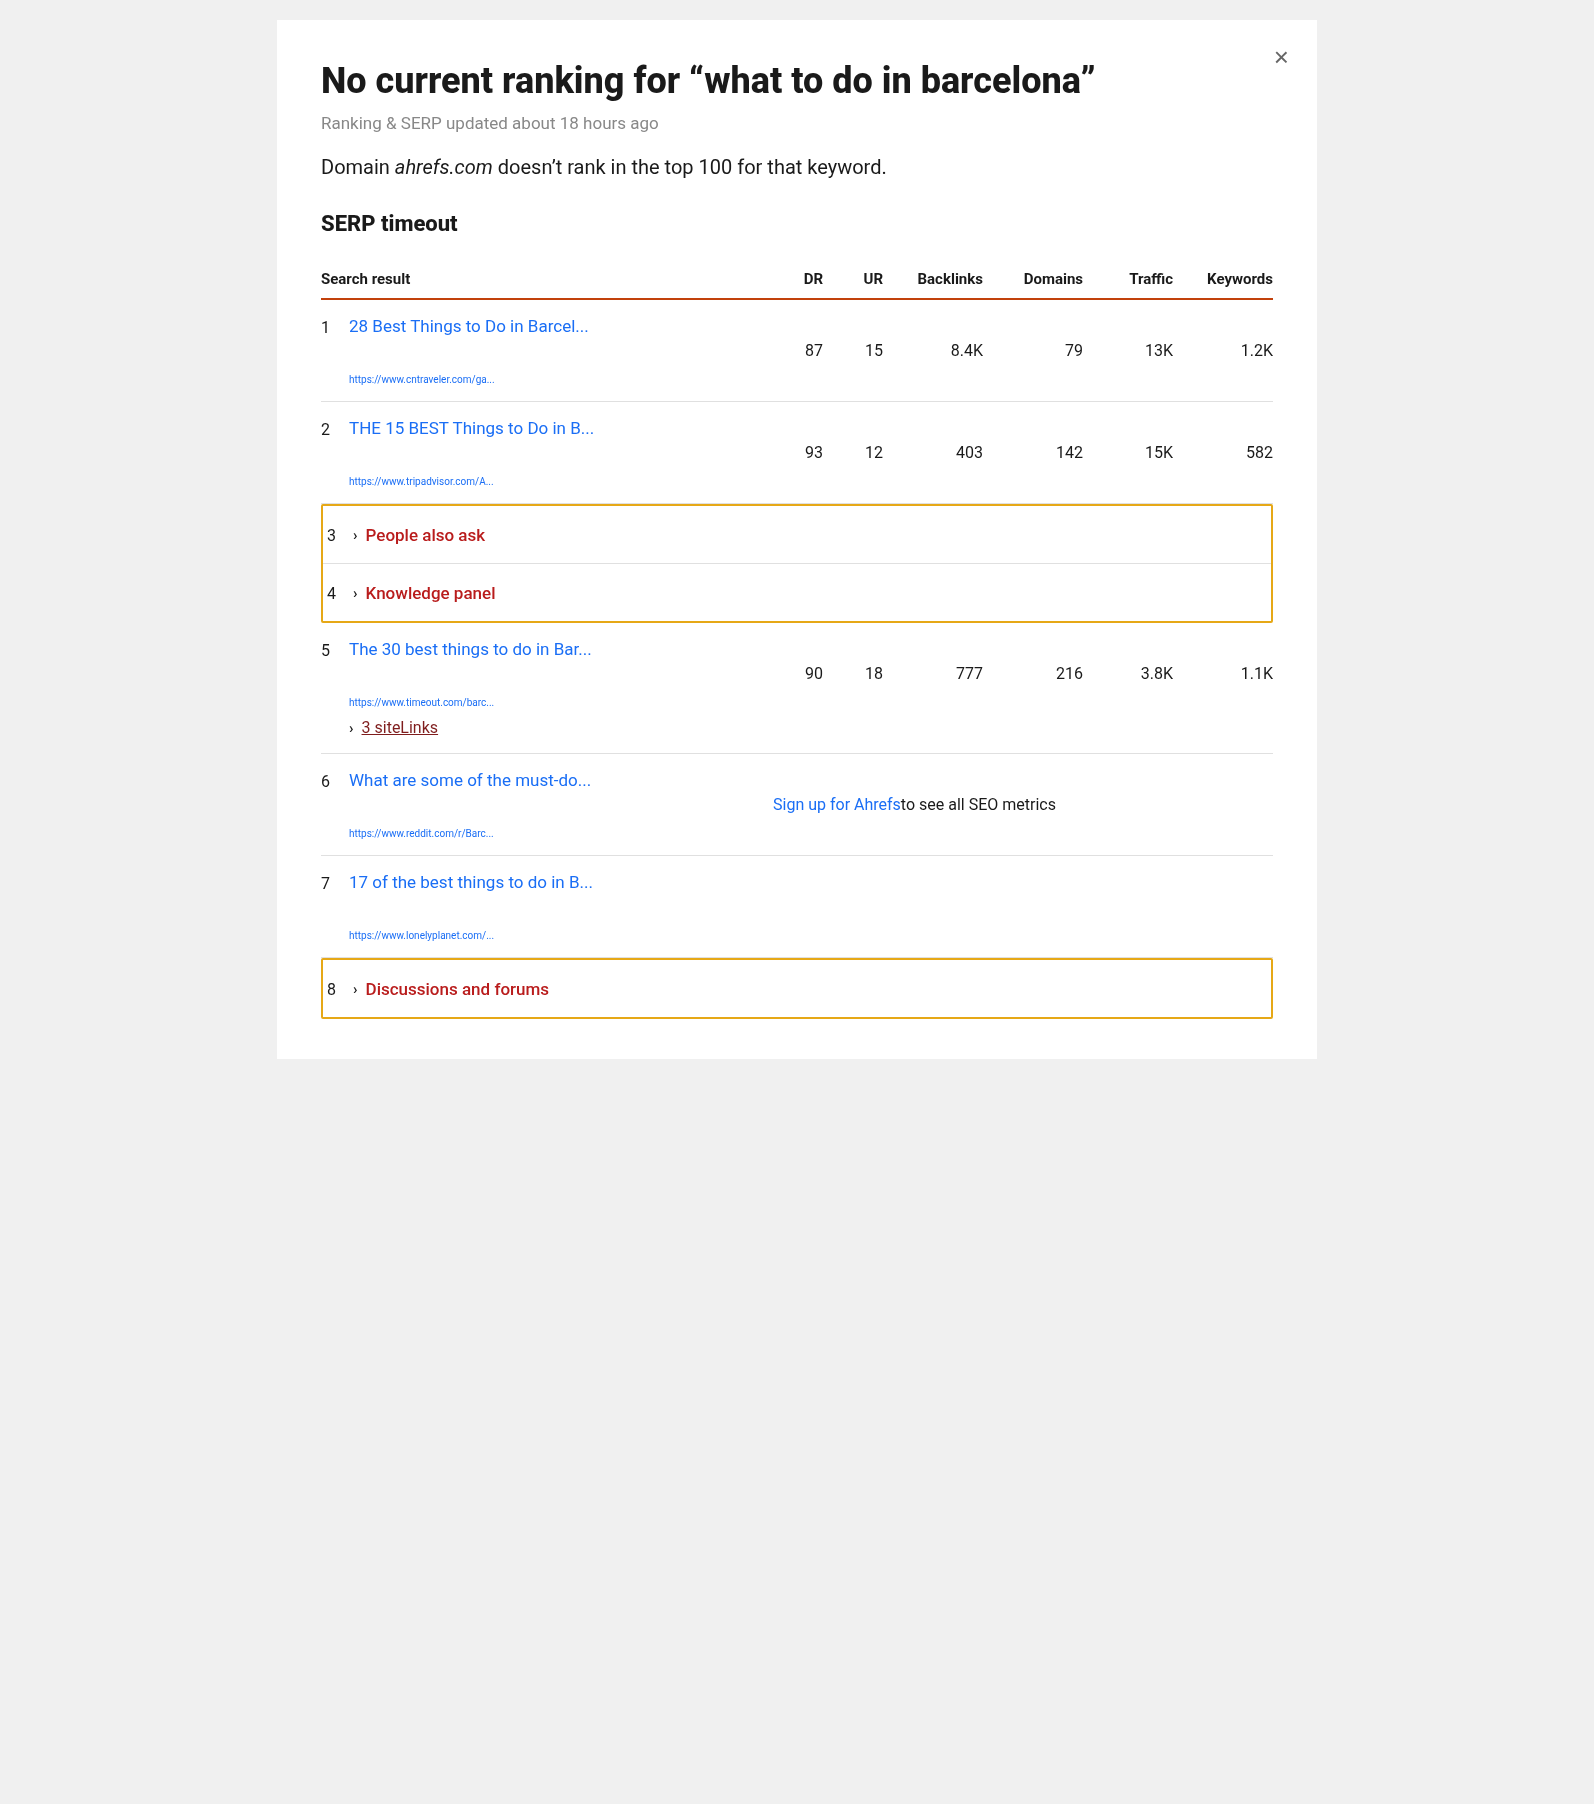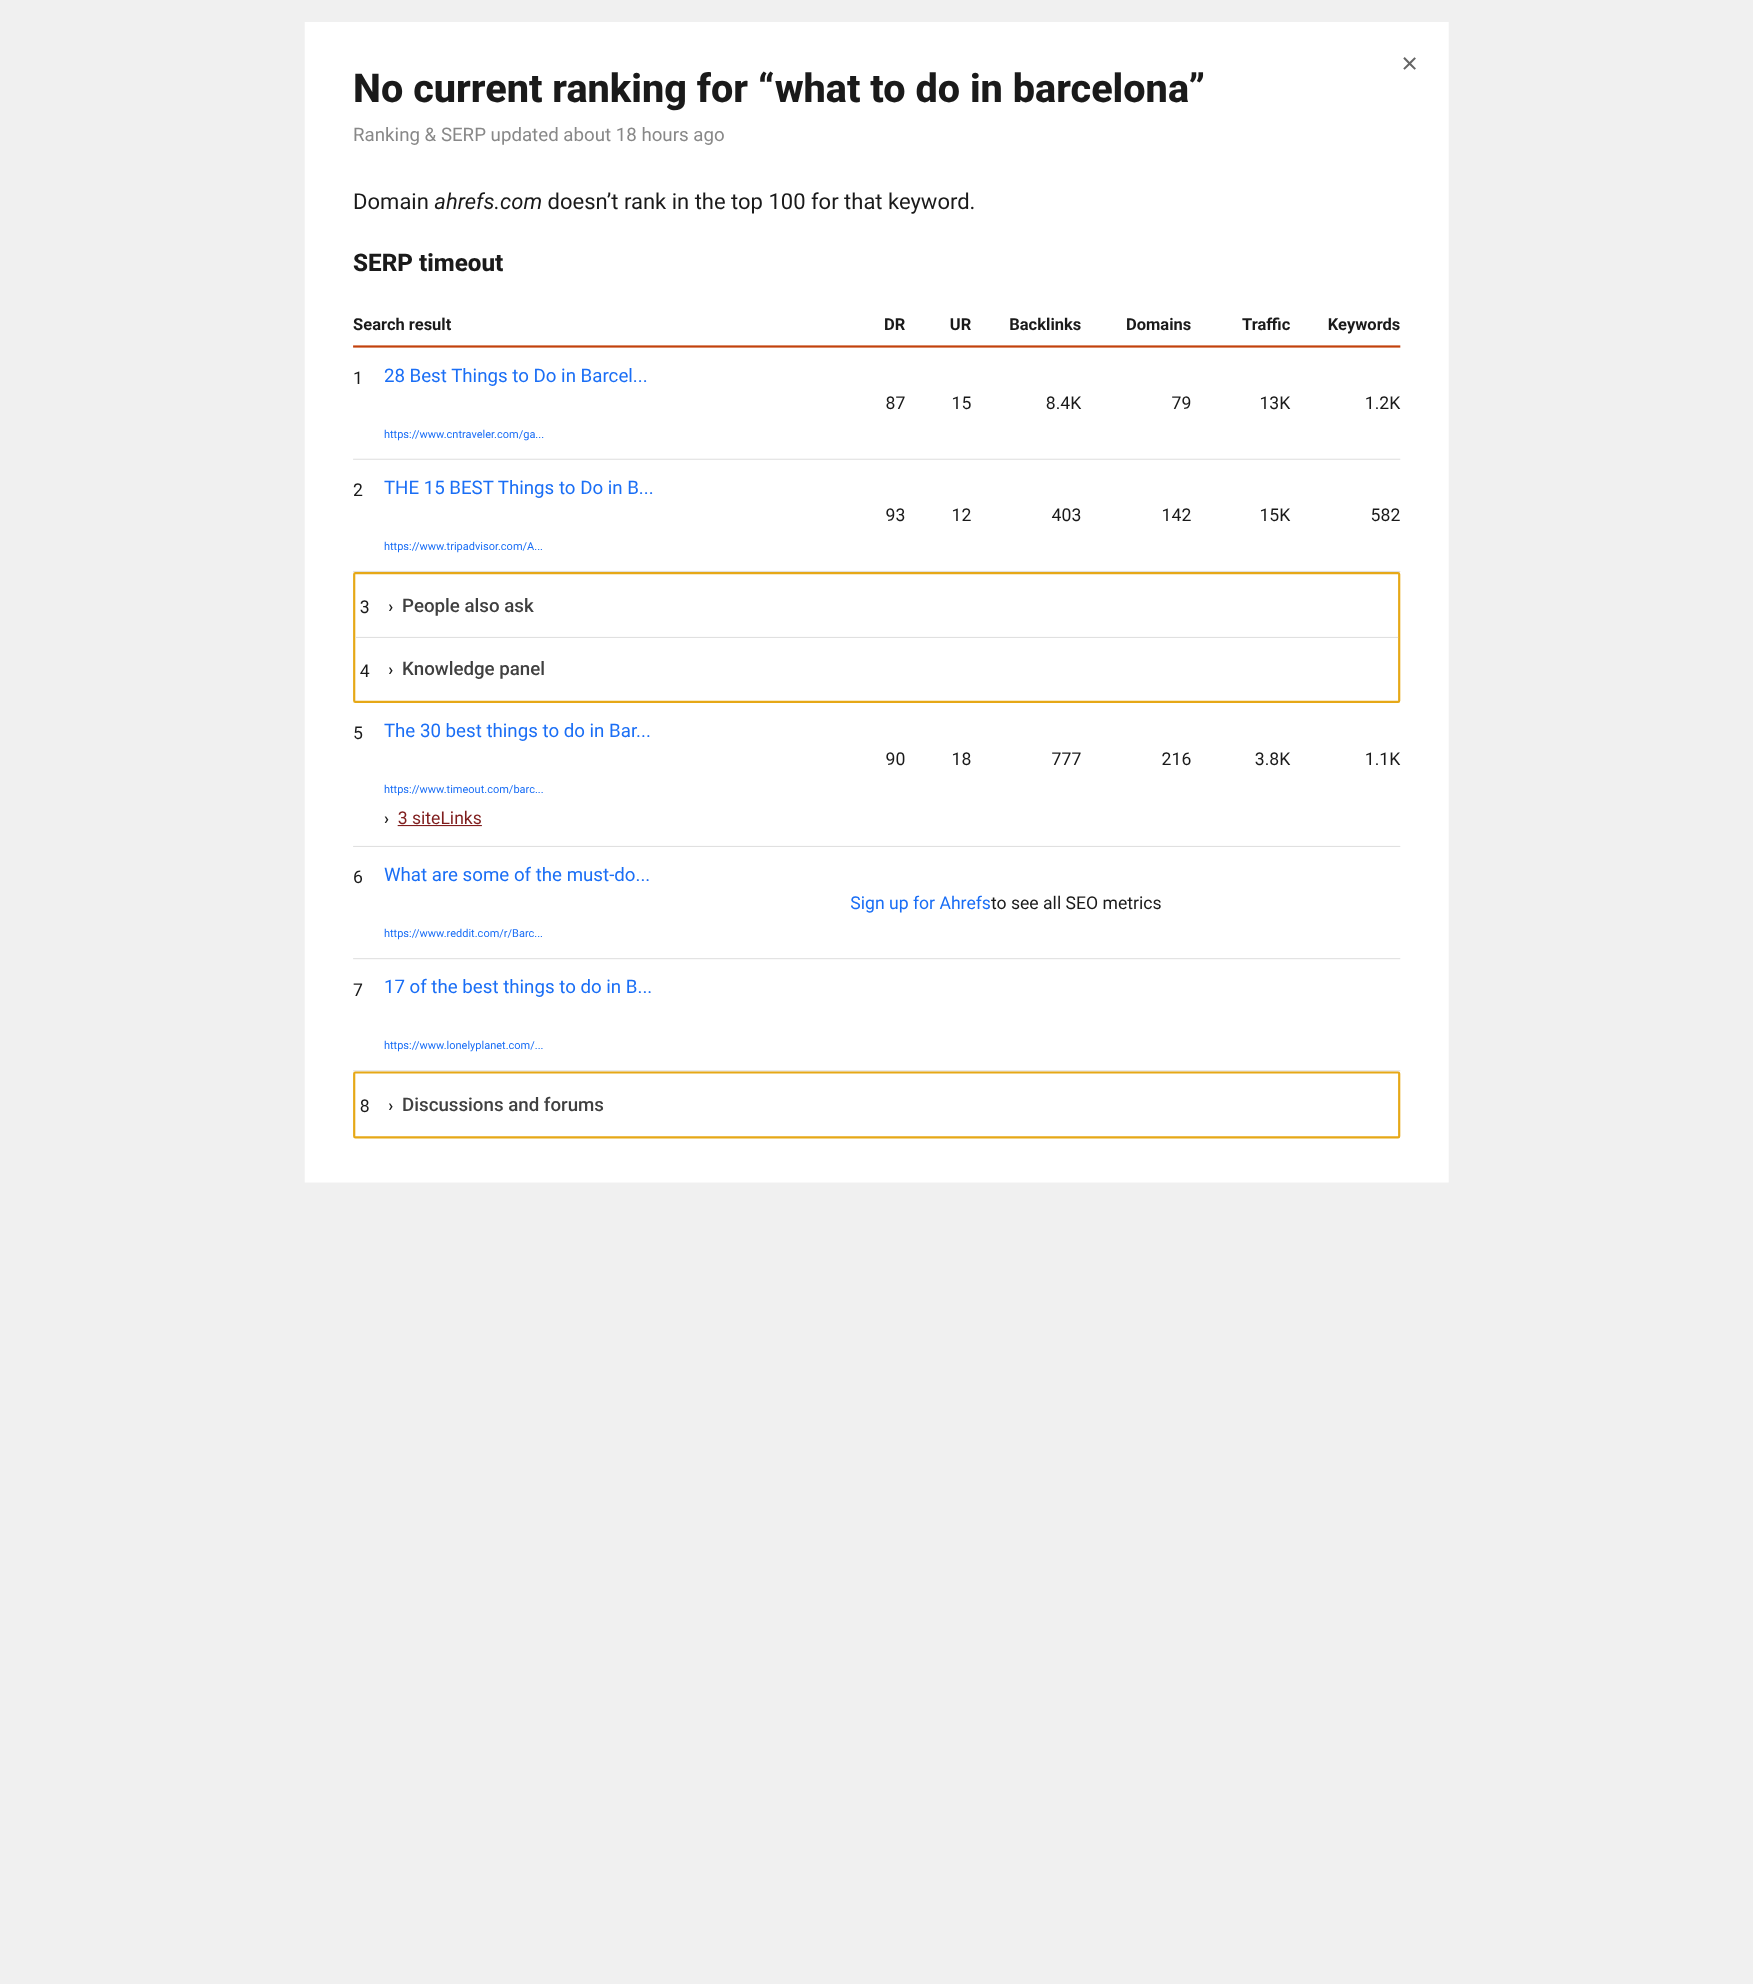--- a/index.html
+++ b/index.html
@@ -43,21 +43,21 @@
       font-weight: 800;
       color: #1a1a1a;
       line-height: 1.2;
       margin-bottom: 10px;
       padding-right: 40px;
     }
 
     .modal-subtitle {
       font-size: 17px;
       color: #888;
-      margin-bottom: 38px;
+      margin-bottom: 22px;
     }
 
     .domain-note {
       font-size: 20px;
       color: #1a1a1a;
       margin-bottom: 32px;
     }
 
     .domain-note em {
       font-style: italic;
@@ -158,21 +158,21 @@
     }
 
     .chevron {
       font-size: 15px;
       color: #1a1a1a;
       font-weight: 600;
     }
 
     .special-label {
       font-size: 17px;
-      color: #404040;
+      color: #b91c1c;
       font-weight: 500;
     }
 
     .highlighted-rows {
       border: 2.5px solid #e6a817;
       border-radius: 2px;
     }
 
     .highlighted-rows .special-row {
       border-bottom: 1px solid #e0e0e0;

